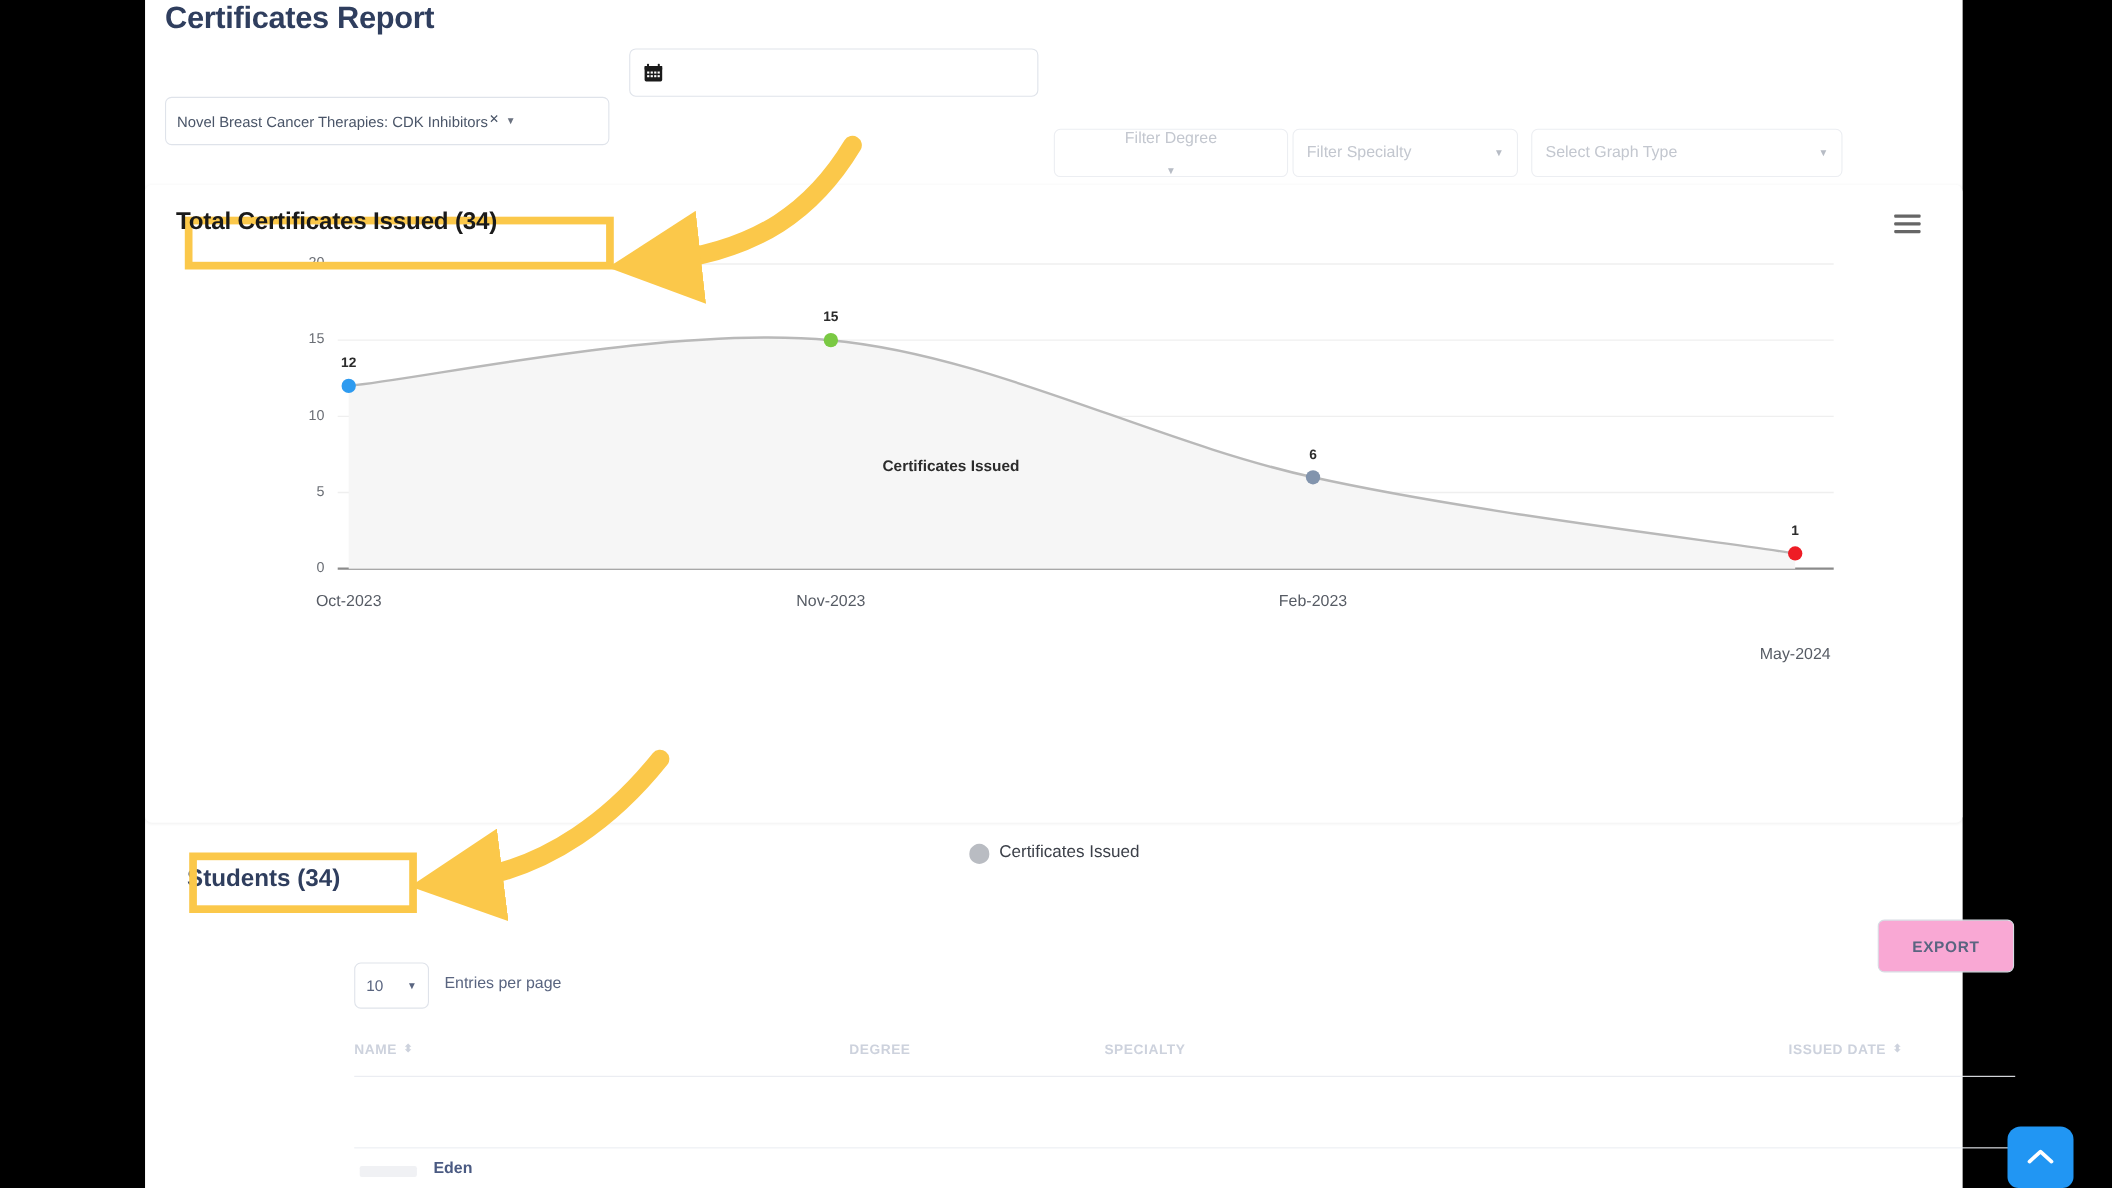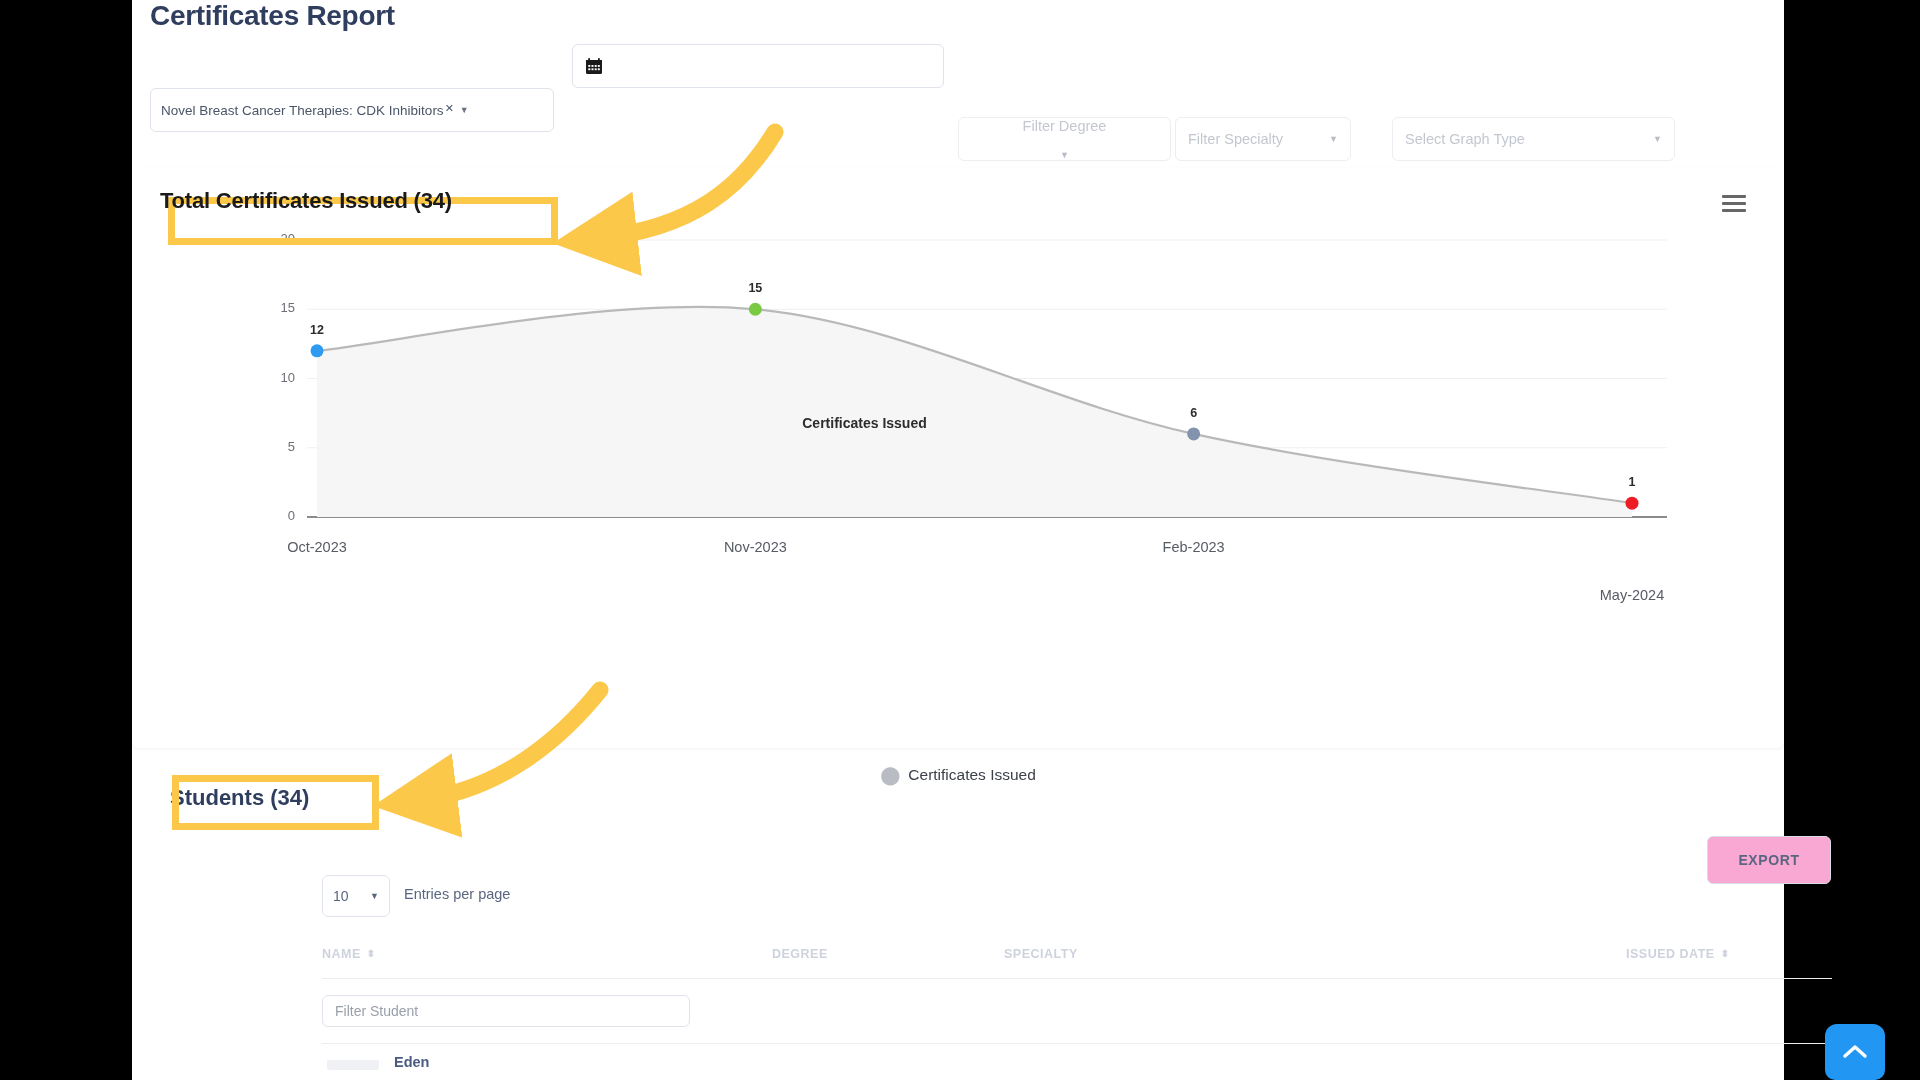--- a/index.html
+++ b/index.html
@@ -55,21 +55,21 @@
 
   .sel {
     position: absolute; top: 117px; height: 44px;
     border: 1px solid #eceef2; border-radius: 6px;
     background: #fff; display: flex; align-items: center;
     padding: 0 12px; justify-content: space-between;
   }
   .sel span.lbl { font-size: 14.5px; color: #c3c7cf; }
   .sel span.car { font-size: 9px; color: #b7bcc5; }
   #sel-degree   { left: 826px;  width: 213px; flex-direction: column; }
-  #sel-specialty{ left: 1043px; width: 176px; }
+  #sel-specialty{ left: 1043px; width: 205px; }
   #sel-graph    { left: 1260px; width: 283px; }
 
   
   .chart-card {
     position: absolute; left: 0px; top: 168px;
     width: 1652px; height: 580px;
     background: #ffffff;
     border-radius: 6px;
     box-shadow: 0 1px 3px rgba(0,0,0,0.06);
   }
@@ -304,23 +304,20 @@
       <div class="th" style="left:682px; top:12px;">
         <span>SPECIALTY</span>
       </div>
       <div class="th" style="left:1304px; top:12px;">
         <span>ISSUED DATE</span>
         <span class="sort-ic">⬍</span>
       </div>
     </div>
     <div class="thead-line"></div>
 
-    <div class="filter-student">
-      <span>Filter Student</span>
-    </div>
 
     <div class="row-line"></div>
     <div class="row-ph"></div>
     <div class="row-name">Eden</div>
 
     <div class="scroll-top">
       <svg width="30" height="20" viewBox="0 0 30 20">
         <polyline points="5,14 15,5 25,14" fill="none" stroke="#ffffff" stroke-width="3.4" stroke-linecap="round" stroke-linejoin="round"></polyline>
       </svg>
     </div>

